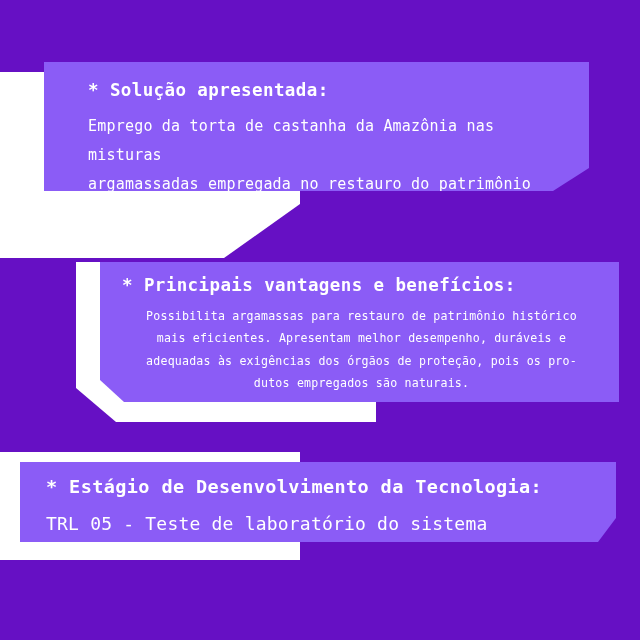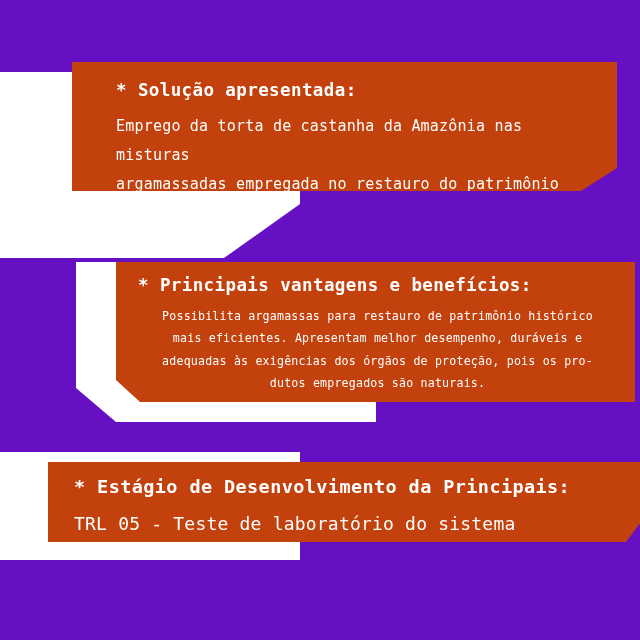--- a/index.html
+++ b/index.html
@@ -37,32 +37,31 @@
   }
   #white3 {
     left: 0px; top: 452px;
     width: 300px; height: 108px;
     clip-path: polygon(0 0, 300px 0, 300px 108px, 0 108px);
   }
 
   
   .card {
     position: absolute;
-    background: #c2410c;
+    background: #8b5cf6;
     color: #ffffff;
-    margin-left: 28px;
   }
   #card1 {
     left: 44px; top: 62px;
     width: 545px; height: 129px;
     clip-path: polygon(0 0, 545px 0, 545px 106px, 509px 129px, 0 129px);
     padding: 18px 28px 0 44px;
   }
   #card2 {
-    left: 88px; top: 262px;
+    left: 100px; top: 262px;
     width: 519px; height: 140px;
     clip-path: polygon(0 0, 519px 0, 519px 140px, 24px 140px, 0 118px);
     padding: 13px 18px 0 22px;
   }
   #card3 {
     left: 20px; top: 462px;
     width: 596px; height: 80px;
     clip-path: polygon(0 0, 596px 0, 596px 56px, 578px 80px, 0 80px);
     padding: 14px 20px 0 26px;
   }
@@ -105,17 +104,17 @@
 
   <section class="card" id="card2">
     <h2><span class="star">*</span> <span>Principais vantagens e benefícios:</span></h2>
     <p class="body">Possibilita argamassas para restauro de patrimônio histórico
 mais eficientes. Apresentam melhor desempenho, duráveis e
 adequadas às exigências dos órgãos de proteção, pois os pro-
 dutos empregados são naturais.</p>
   </section>
 
   <section class="card" id="card3">
-    <h2><span class="star">*</span> <span>Estágio de Desenvolvimento da Principais:</span></h2>
+    <h2><span class="star">*</span> <span>Estágio de Desenvolvimento da Tecnologia:</span></h2>
     <p class="body">TRL 05 - Teste de laboratório do sistema integrado</p>
   </section>
 
 </div>
 
 </body></html>

